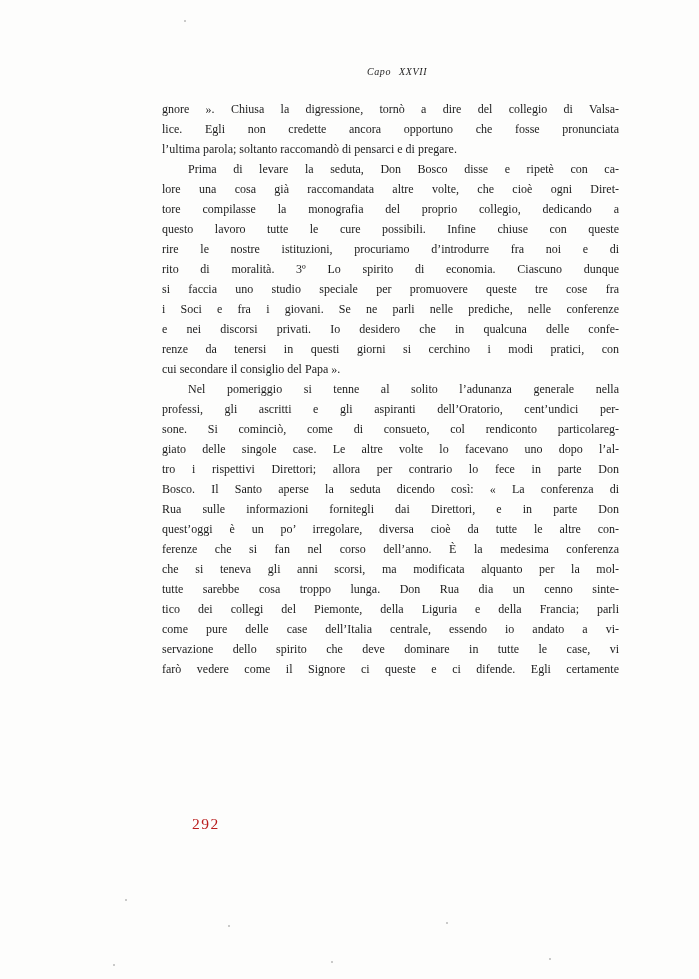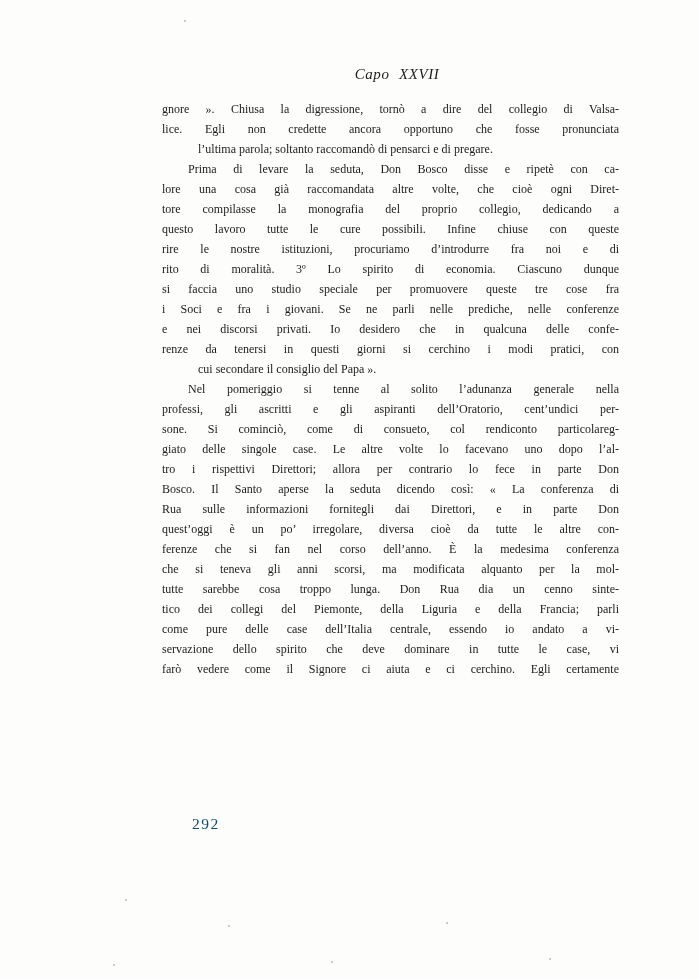--- a/index.html
+++ b/index.html
@@ -12,21 +12,21 @@
     color: #1b1b1b;
     overflow: hidden;
   }
   .running-header {
     position: absolute;
     left: 162px;
     top: 66px;
     width: 470px;
     text-align: center;
     font-style: italic;
-    font-size: 15px;
+    font-size: 10px;
     letter-spacing: 0.6px;
     word-spacing: 5px;
     color: #222;
   }
   .text-block {
     position: absolute;
     left: 162px;
     top: 99px;
     width: 457px;
     font-size: 12px;
@@ -35,29 +35,28 @@
   .para { margin: 0; padding: 0; }
   .para.indent .line:first-child { text-indent: 26px; }
   .line {
     text-align: justify;
     text-align-last: justify;
     white-space: nowrap;
   }
   .line.no-just {
     text-align-last: left;
     white-space: normal;
-    margin-left: 36px;
   }
   .page-number {
     position: absolute;
     left: 192px;
     top: 815px;
     font-size: 15.5px;
     letter-spacing: 1.5px;
-    color: #0c4a6e;
+    color: #b91c1c;
   }
   .speck {
     position: absolute;
     width: 2px;
     height: 2px;
     background: #b8b8b8;
     border-radius: 50%;
   }
 </style>
 </head>
@@ -93,21 +92,21 @@
         <div class="line">tro i rispettivi Direttori; allora per contrario lo fece in parte Don</div>
         <div class="line">Bosco. Il Santo aperse la seduta dicendo così: « La conferenza di</div>
         <div class="line">Rua sulle informazioni fornitegli dai Direttori, e in parte Don</div>
         <div class="line">quest’oggi è un po’ irregolare, diversa cioè da tutte le altre con-</div>
         <div class="line">ferenze che si fan nel corso dell’anno. È la medesima conferenza</div>
         <div class="line">che si teneva gli anni scorsi, ma modificata alquanto per la mol-</div>
         <div class="line">tutte sarebbe cosa troppo lunga. Don Rua dia un cenno sinte-</div>
         <div class="line">tico dei collegi del Piemonte, della Liguria e della Francia; parli</div>
         <div class="line">come pure delle case dell’Italia centrale, essendo io andato a vi-</div>
         <div class="line">servazione dello spirito che deve dominare in tutte le case, vi</div>
-        <div class="line">farò vedere come il Signore ci aiuta e ci cerchino. Egli certamente</div>
+        <div class="line">farò vedere come il Signore ci queste e ci difende. Egli certamente</div>
       </div>
     </div>
 
   <div class="page-number">292</div>
 
   <div class="speck" style="left:184px; top:20px;"></div>
   <div class="speck" style="left:125px; top:899px;"></div>
   <div class="speck" style="left:228px; top:925px;"></div>
   <div class="speck" style="left:446px; top:922px;"></div>
   <div class="speck" style="left:113px; top:964px;"></div>

